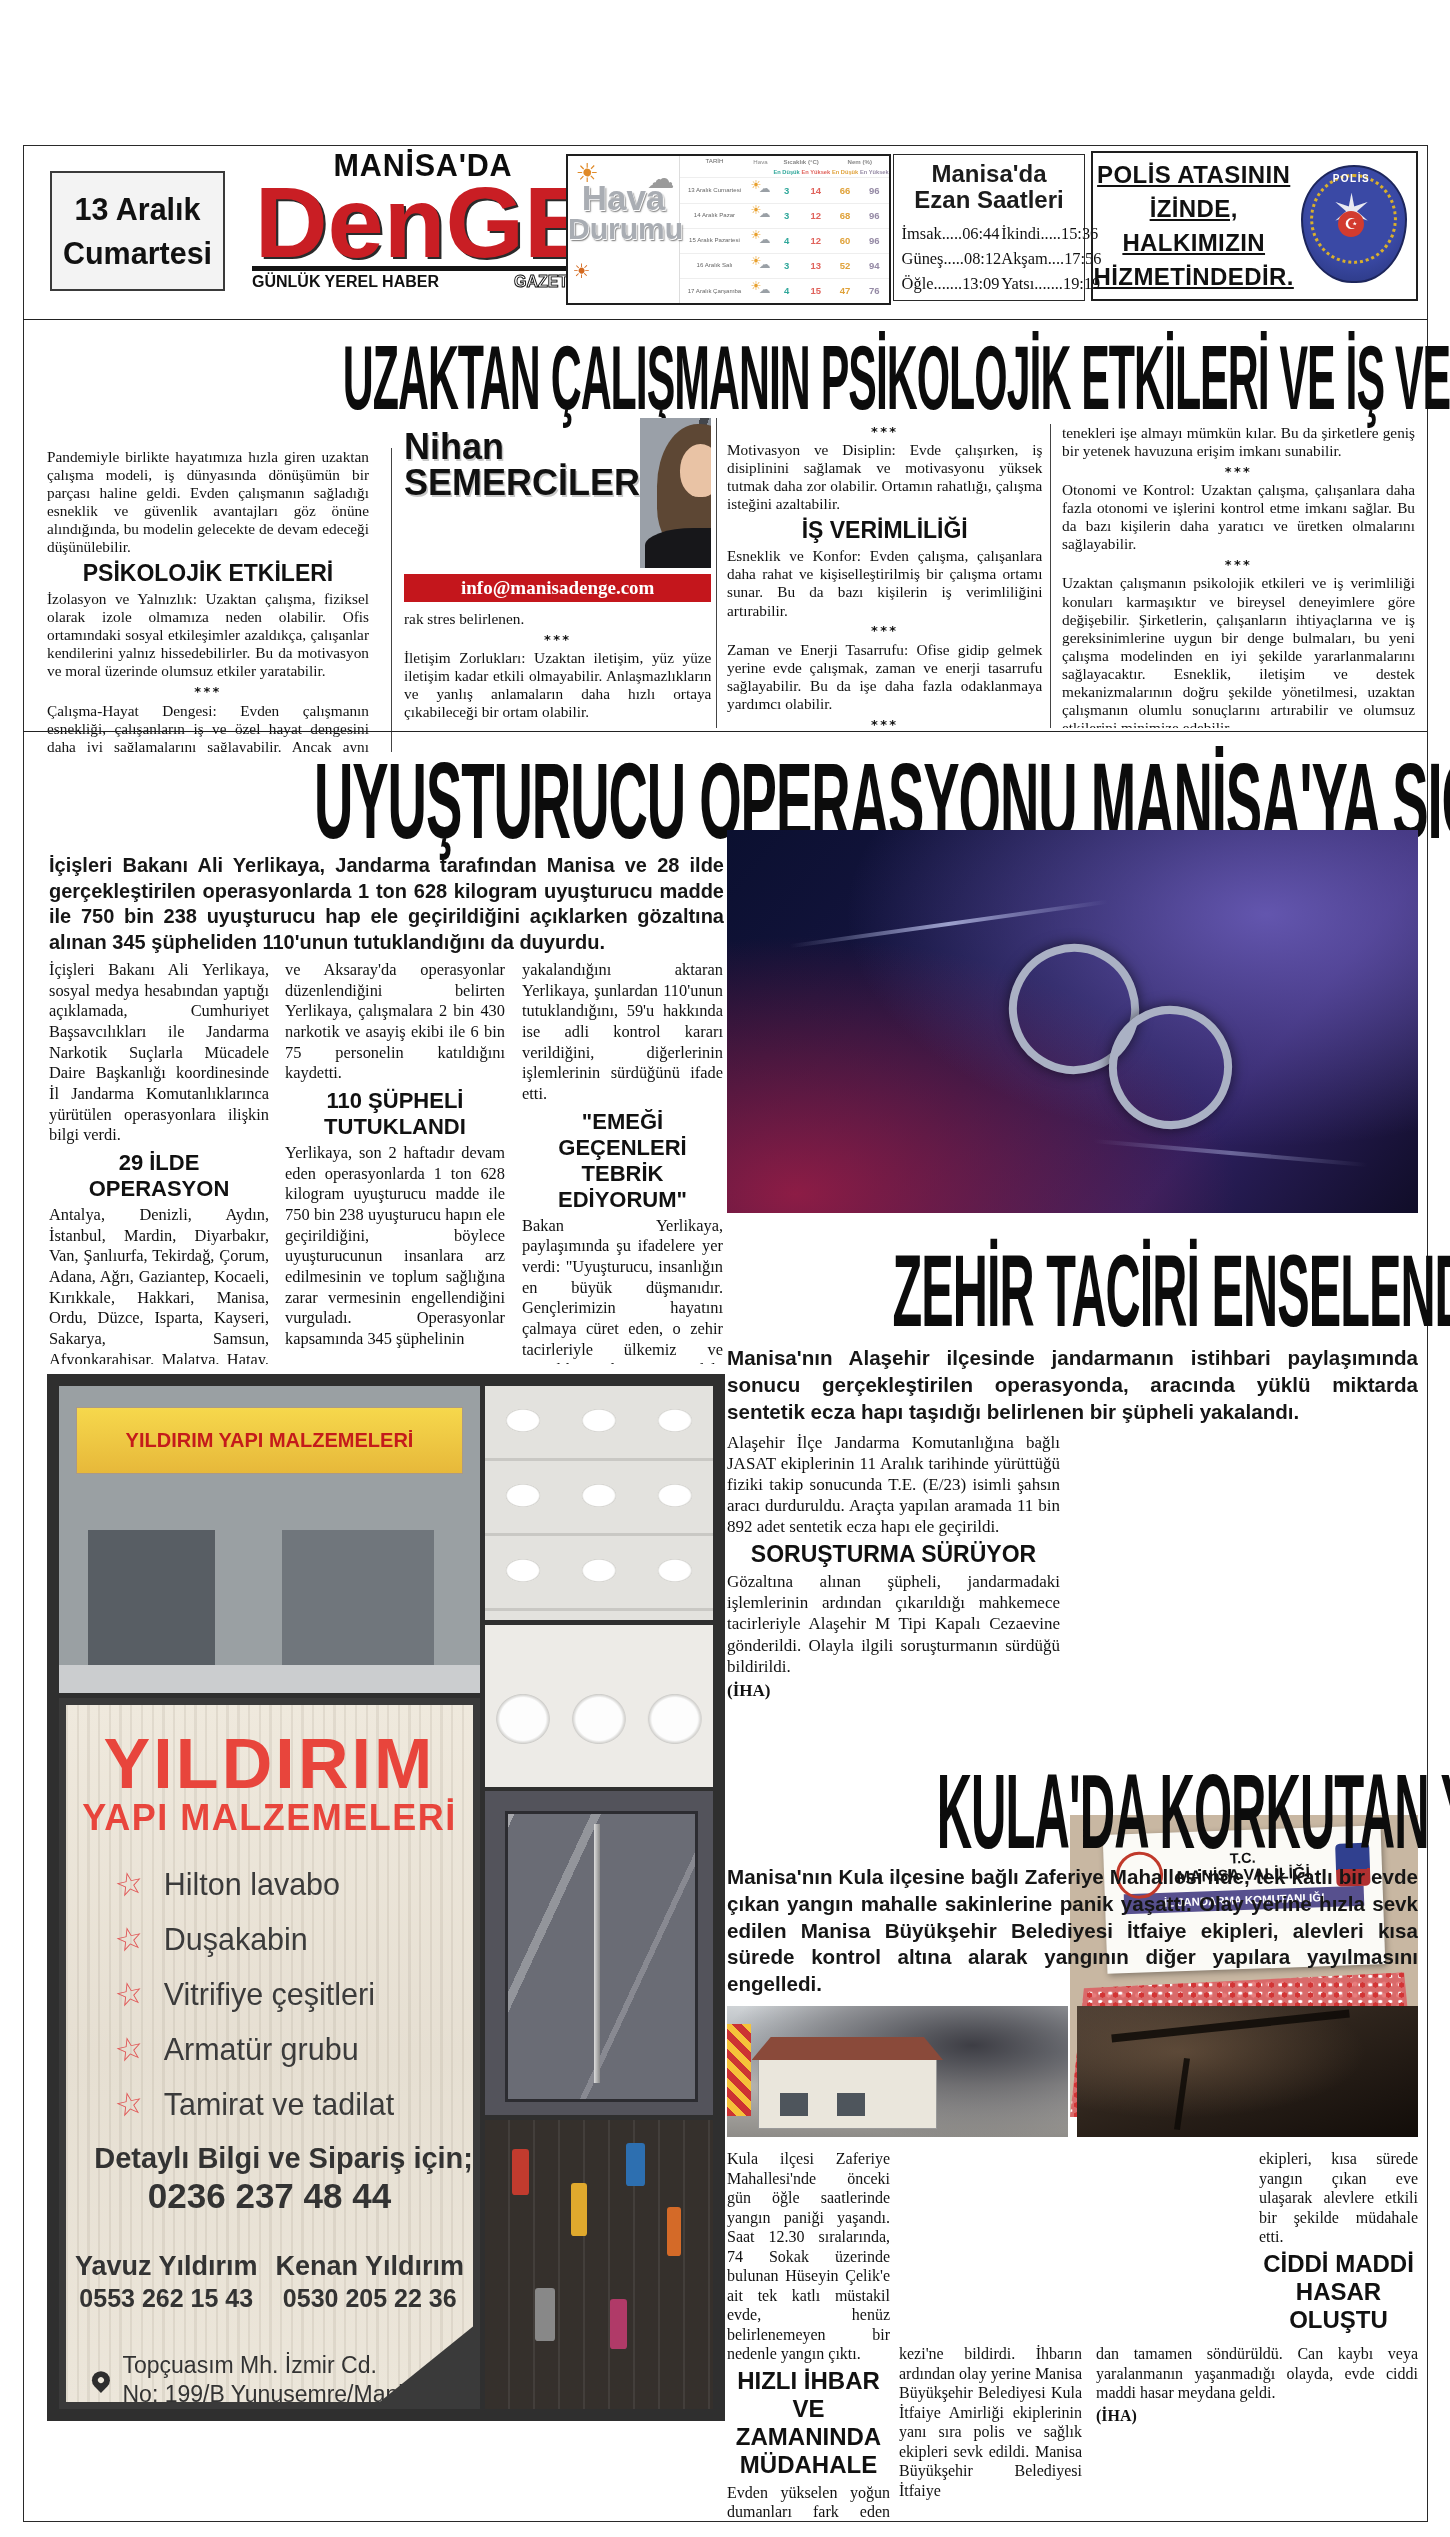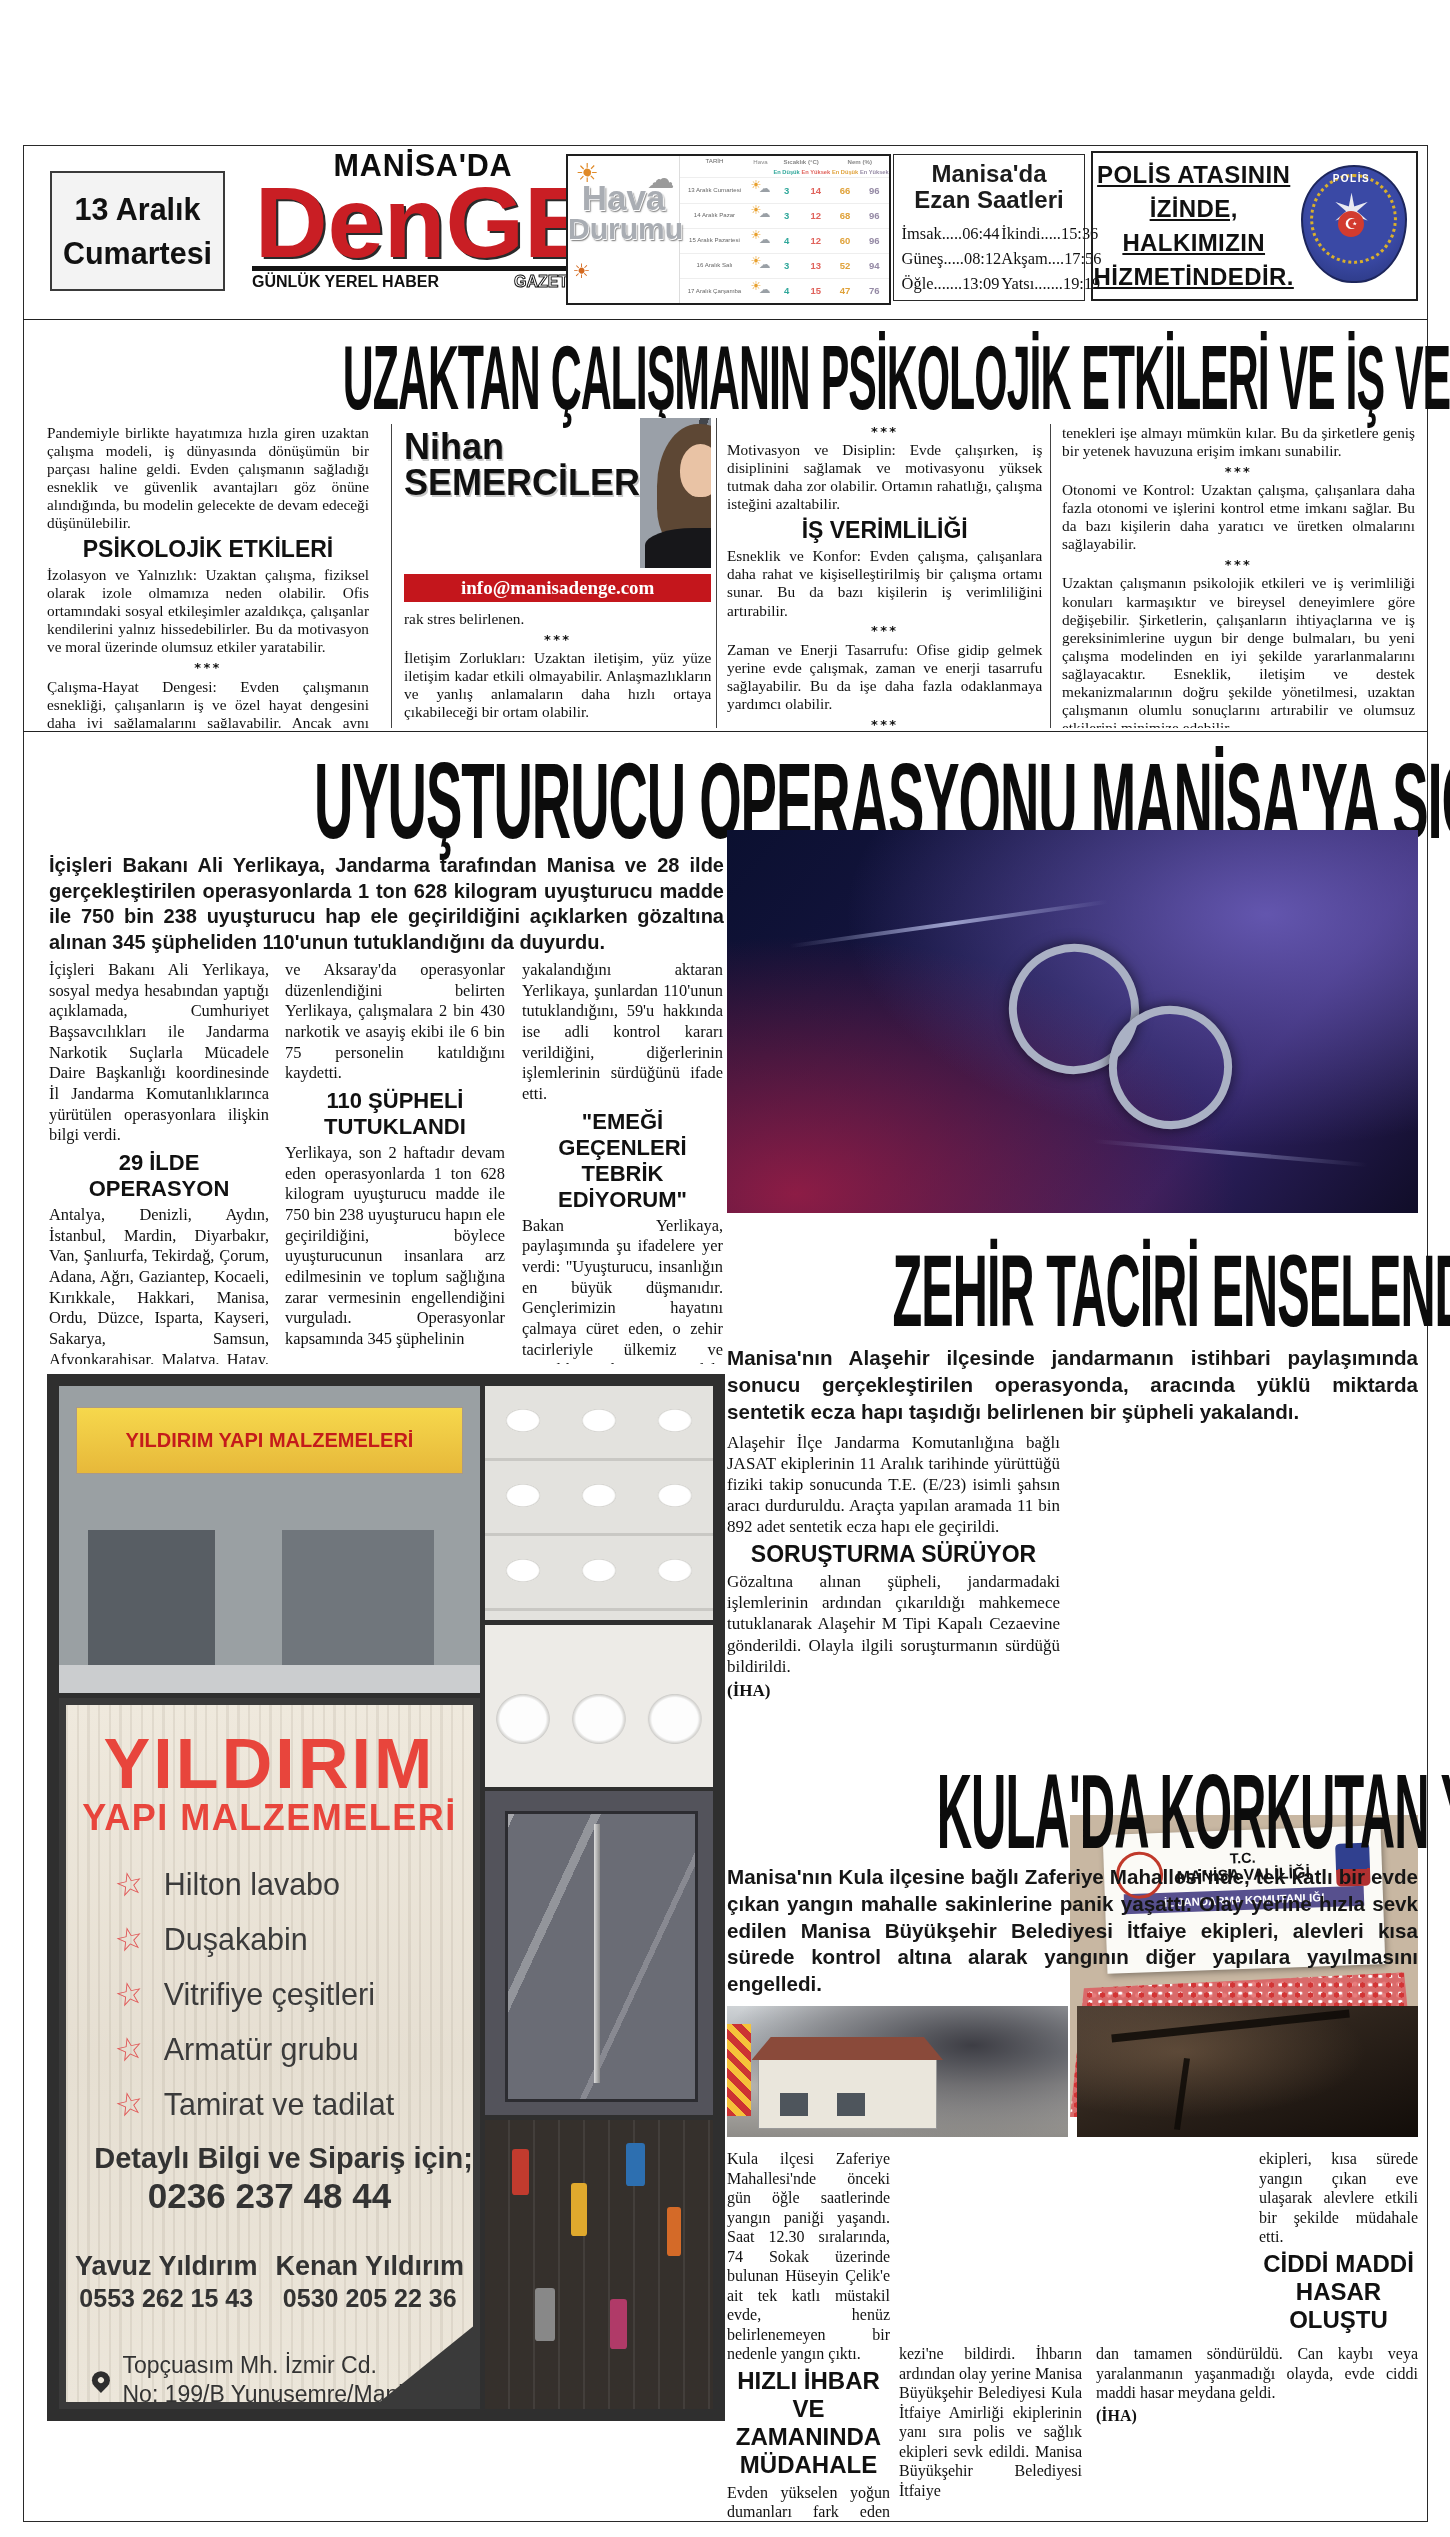--- a/index.html
+++ b/index.html
@@ -303,21 +303,21 @@
     <div class="em-pol">POLİS</div>
   </div>
 </div>
 
 <div class="abs hline" style="left:23px;top:319px;width:1404px"></div>
 
 <div class="abs condwrap" style="left:23px;top:325px;width:1404px;height:93px">
   <span class="cond" style="font-size:64px;transform:scale(0.67,1.42)">UZAKTAN ÇALIŞMANIN PSİKOLOJİK ETKİLERİ VE İŞ VERİMLİLİĞİ</span>
 </div>
 
-<div class="abs col a1" style="left:47px;top:424px;width:345px;height:304px;padding-right:22px;border-right:0.8px solid #444">
+<div class="abs col a1" style="left:47px;top:448px;width:345px;height:304px;padding-right:22px;border-right:0.8px solid #444">
   <p>Pandemiyle birlikte hayatımıza hızla giren uzaktan çalışma modeli, iş dünyasında dönüşümün bir parçası haline geldi. Evden çalışmanın sağladığı esneklik ve güvenlik avantajları göz önüne alındığında, bu modelin gelecekte de devam edeceği düşünülebilir.</p>
   <div class="sub">PSİKOLOJİK ETKİLERİ</div>
   <p>İzolasyon ve Yalnızlık: Uzaktan çalışma, fiziksel olarak izole olmamıza neden olabilir. Ofis ortamındaki sosyal etkileşimler azaldıkça, çalışanlar kendilerini yalnız hissedebilirler. Bu da motivasyon ve moral üzerinde olumsuz etkiler yaratabilir.</p>
   <div class="sep">***</div>
   <p>Çalışma-Hayat Dengesi: Evden çalışmanın esnekliği, çalışanların iş ve özel hayat dengesini daha iyi sağlamalarını sağlayabilir. Ancak aynı zamanda, iş ve özel yaşam arasındaki sınırların belirsizleşmesine yol aça-</p>
 </div>
 
 <div class="abs col a1" style="left:404px;top:418px;width:313px;height:310px;padding-right:4.6px;border-right:0.8px solid #444">
   <div style="display:flex;justify-content:flex-start">
     <div class="authname">
@@ -463,21 +463,21 @@
 
 <div class="abs condwrap" style="left:727px;top:1233px;width:691px;height:104px">
   <span class="cond" style="font-size:76px;transform:scale(0.64,1.33)">ZEHİR TACİRİ ENSELENDİ</span>
 </div>
 
 <div class="abs lead" style="left:727px;top:1345px;width:691px;height:79px;font-size:20.6px;line-height:1.3;overflow:hidden">Manisa'nın Alaşehir ilçesinde jandarmanın istihbari paylaşımında sonucu gerçekleştirilen operasyonda, aracında yüklü miktarda sentetik ecza hapı taşıdığı belirlenen bir şüpheli yakalandı.</div>
 
 <div class="abs col a3body" style="left:727px;top:1432px;width:333px;height:302px">
   <p>Alaşehir İlçe Jandarma Komutanlığına bağlı JASAT ekiplerinin 11 Aralık tarihinde yürüttüğü fiziki takip sonucunda T.E. (E/23) isimli şahsın aracı durduruldu. Araçta yapılan aramada 11 bin 892 adet sentetik ecza hapı ele geçirildi.</p>
   <div class="sub">SORUŞTURMA SÜRÜYOR</div>
-  <p>Gözaltına alınan şüpheli, jandarmadaki işlemlerinin ardından çıkarıldığı mahkemece tutuklanarak Alaşehir M Tipi Kapalı Cezaevine gönderildi. Olayla ilgili soruşturmanın sürdüğü bildirildi.</p>
+  <p>Gözaltına alınan şüpheli, jandarmadaki işlemlerinin ardından çıkarıldığı mahkemece tacirleriyle Alaşehir M Tipi Kapalı Cezaevine gönderildi. Olayla ilgili soruşturmanın sürdüğü bildirildi.</p>
   <p class="byline">(İHA)</p>
 </div>
 
 <div class="abs photo photo-docpills" style="left:1070px;top:1432px;width:348px;height:302px">
   <div class="docsheet">
     <div class="doc-seal"></div>
     <div class="doc-crest"></div>
     <div class="doc-tc">T.C.</div>
     <div class="doc-l2">MANİSA VALİLİĞİ</div>
     <div class="doc-l3">İL JANDARMA KOMUTANLIĞI</div>

